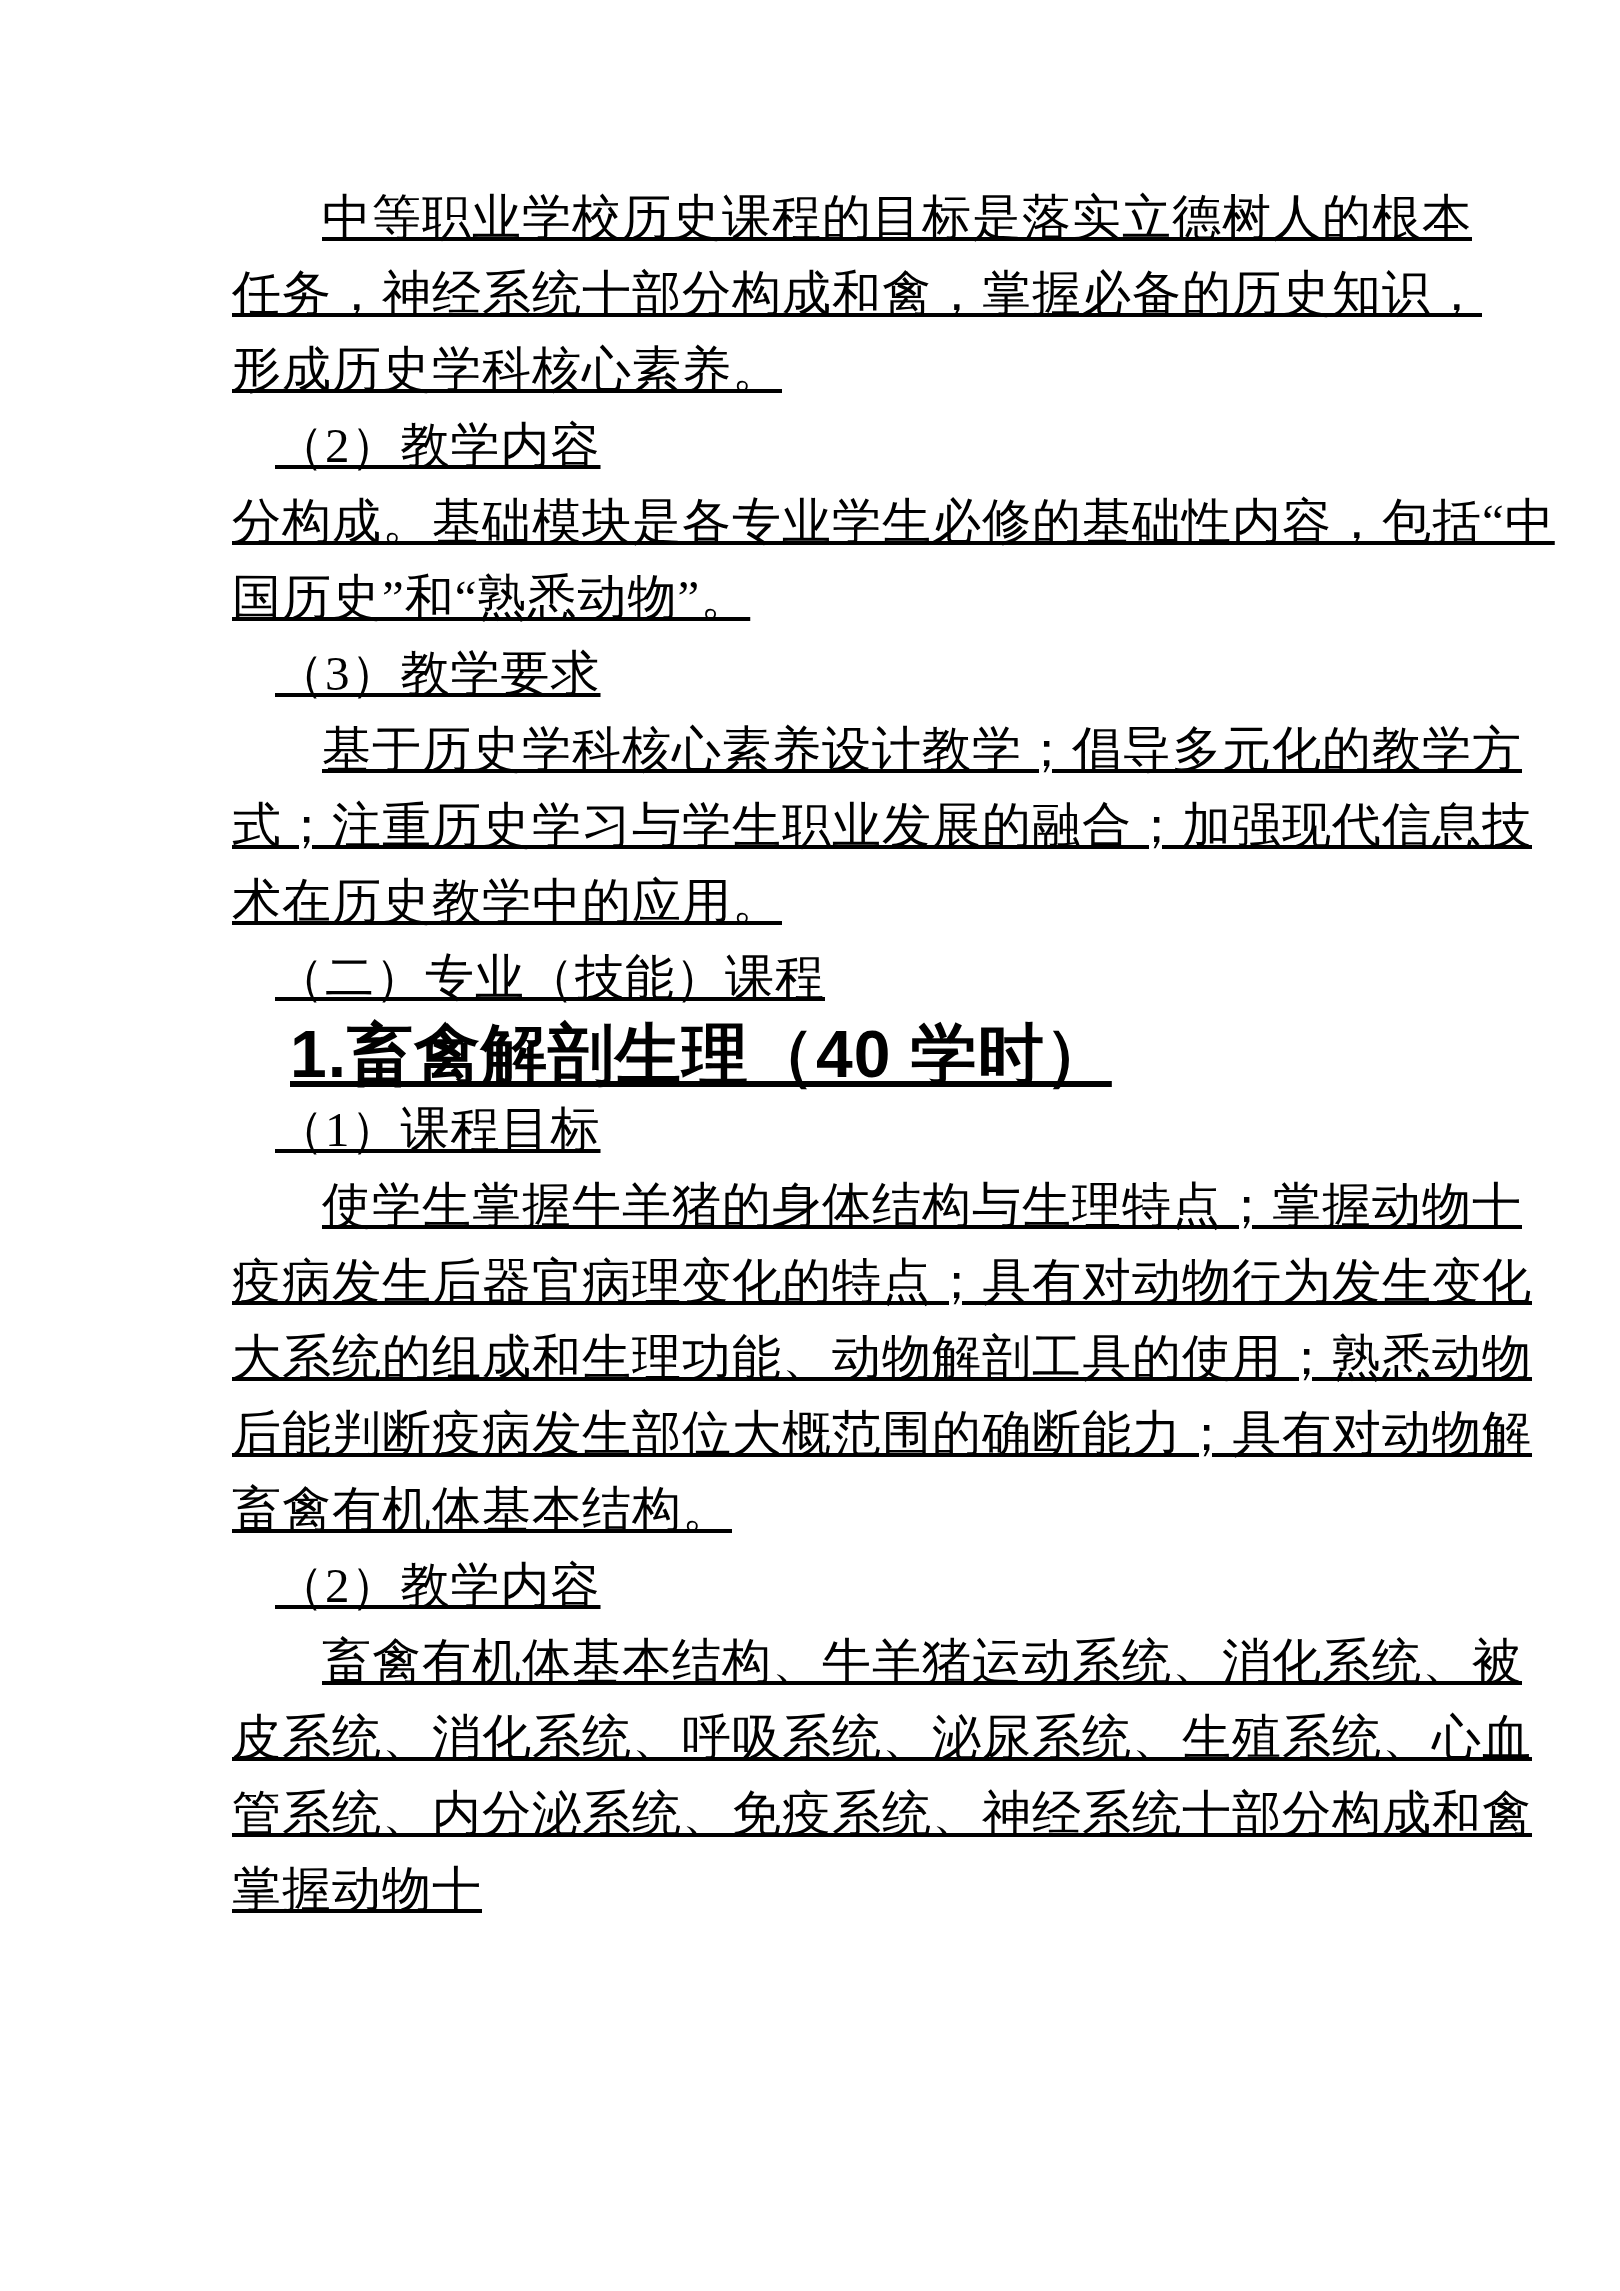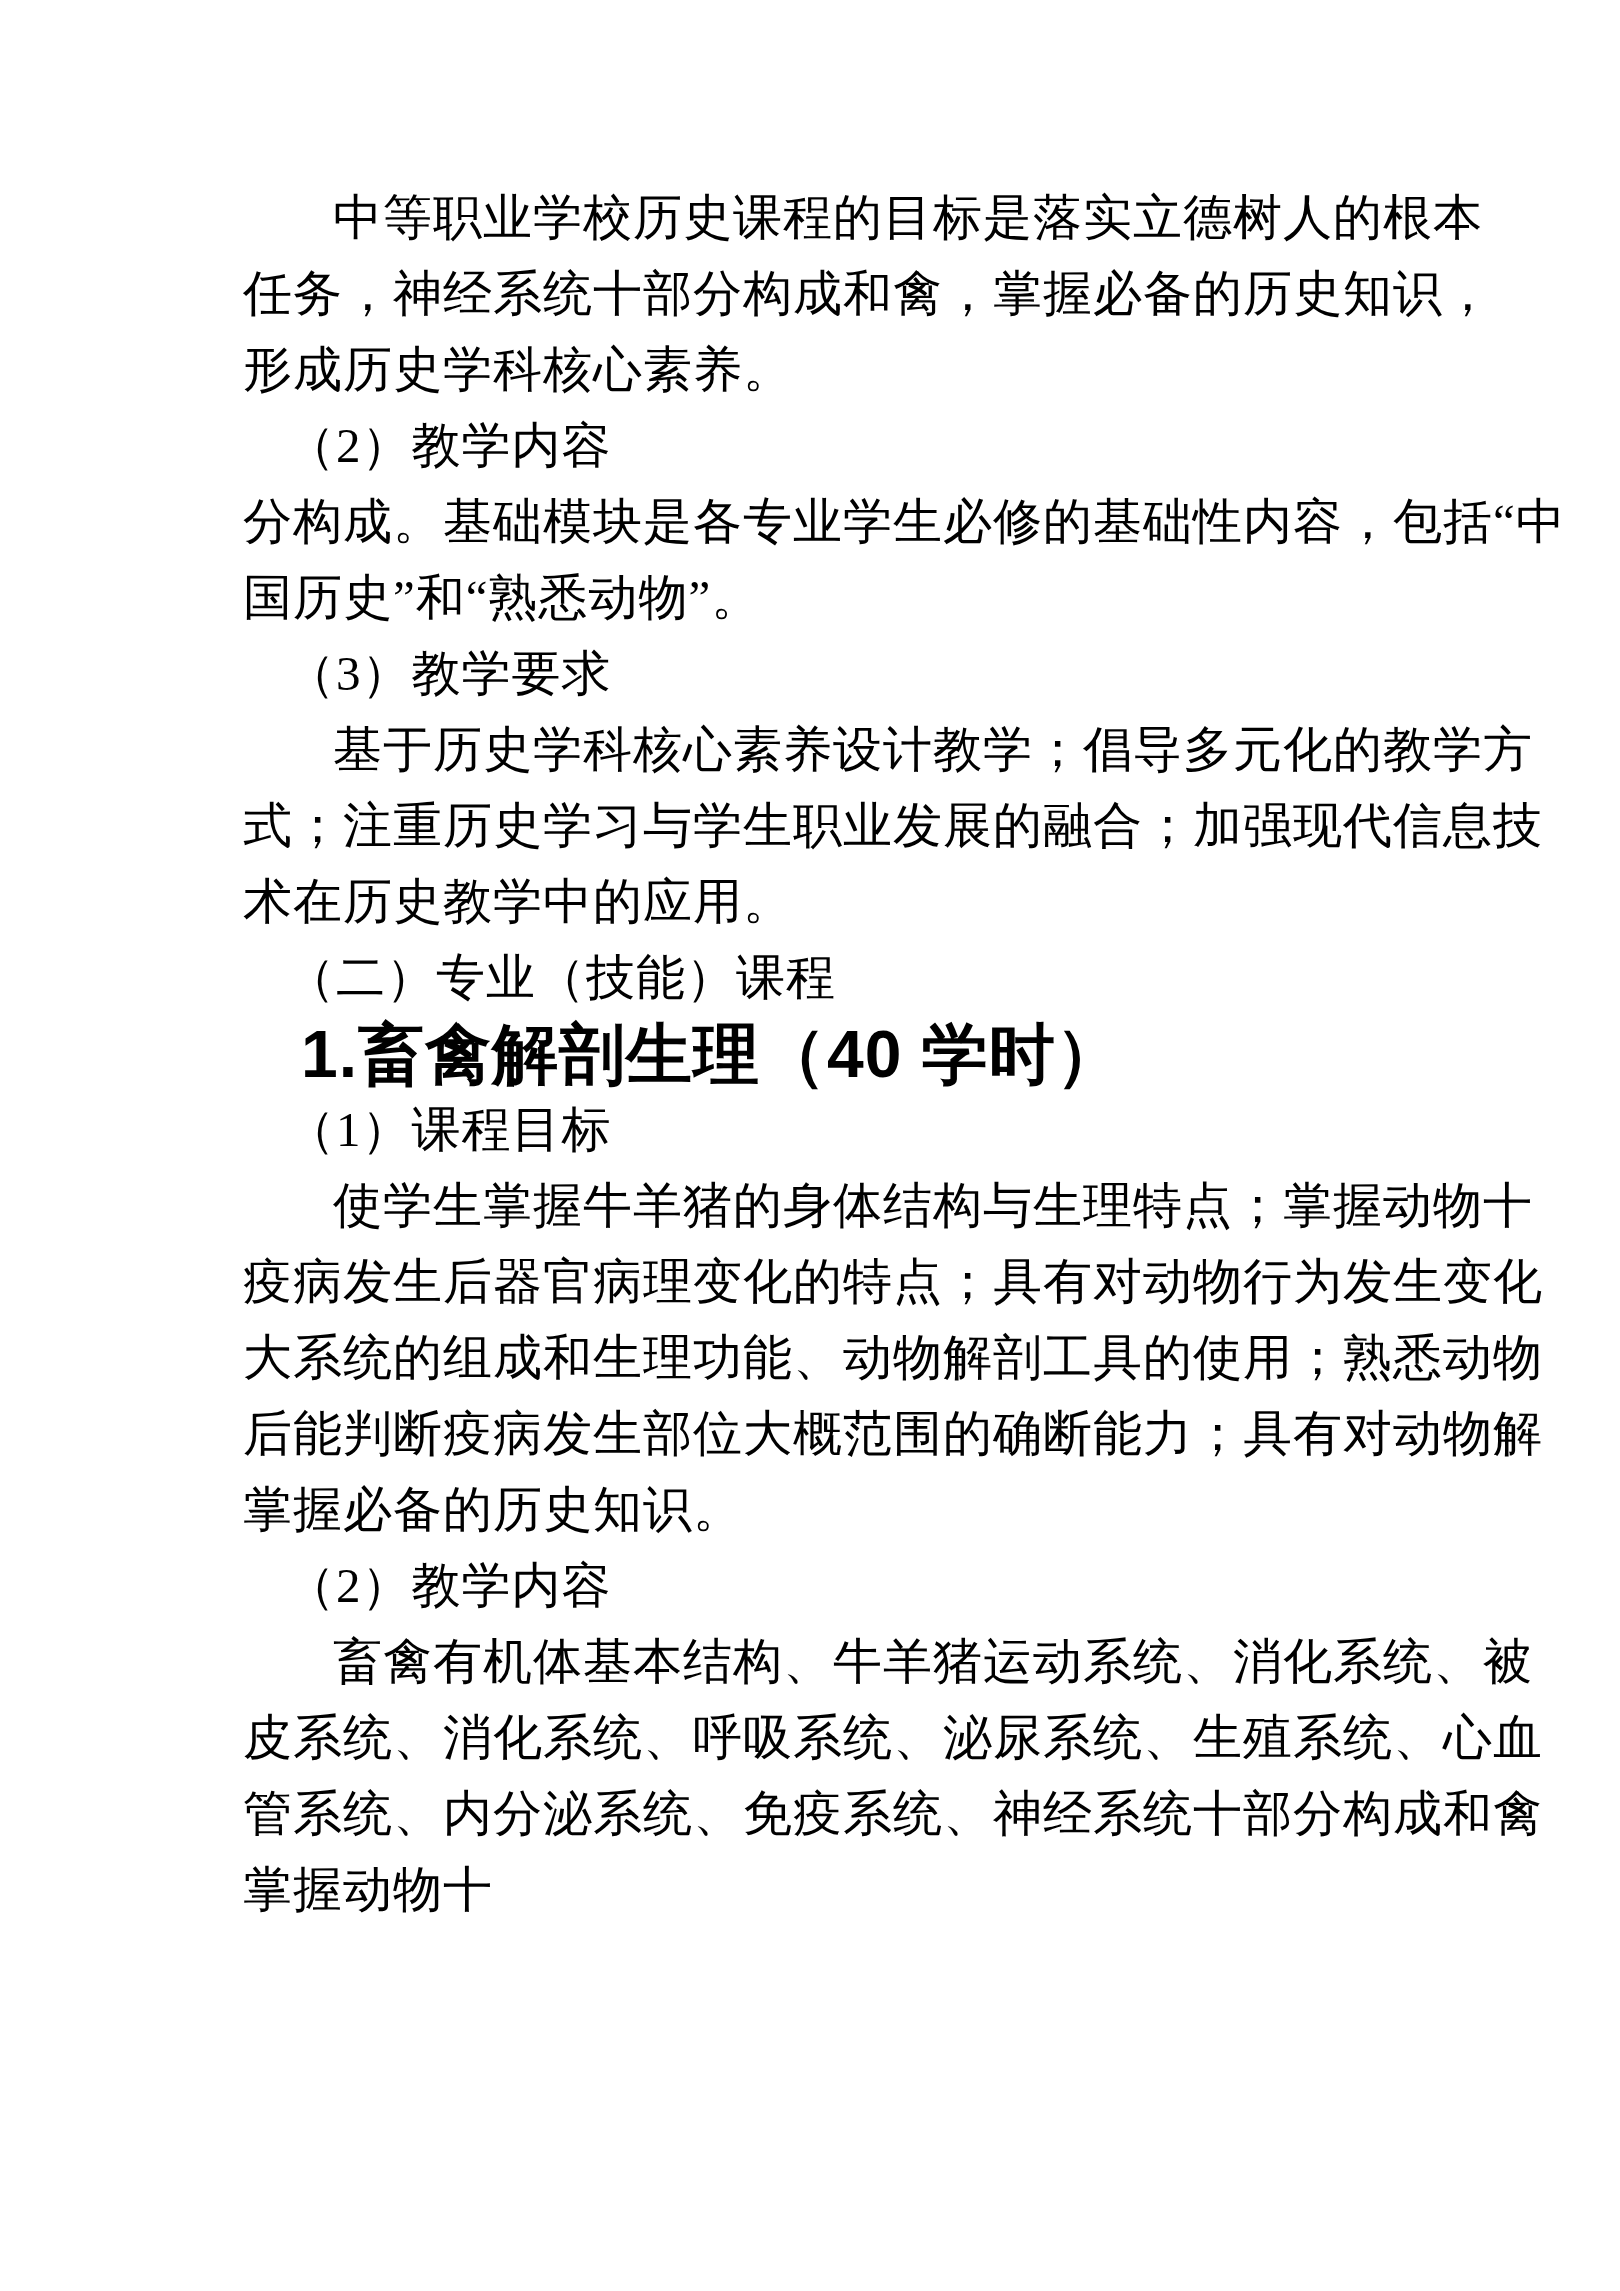--- a/index.html
+++ b/index.html
@@ -12,22 +12,23 @@
     width: 1620px;
     height: 2292px;
     background: #ffffff;
     overflow: hidden;
     font-family: "Liberation Serif", serif;
     color: #000000;
   }
   .text-block {
     position: absolute;
     top: 180px;
-    left: 243px;
+    left: 232px;
     width: 1132px;
+    text-decoration: underline;
   }
   .line {
     height: 76px;
     line-height: 76px;
     font-size: 49px;
     white-space: nowrap;
     letter-spacing: 1px;
     color: #000000;
   }
   
@@ -57,21 +58,21 @@
     <div class="line indent-para">基于历史学科核心素养设计教学；倡导多元化的教学方</div>
     <div class="line">式；注重历史学习与学生职业发展的融合；加强现代信息技</div>
     <div class="line">术在历史教学中的应用。</div>
     <div class="line indent-head">（二）专业（技能）课程</div>
     <div class="line indent-num bold">1.畜禽解剖生理（40 学时）</div>
     <div class="line indent-head">（1）课程目标</div>
     <div class="line indent-para">使学生掌握牛羊猪的身体结构与生理特点；掌握动物十</div>
     <div class="line">疫病发生后器官病理变化的特点；具有对动物行为发生变化</div>
     <div class="line">大系统的组成和生理功能、动物解剖工具的使用；熟悉动物</div>
     <div class="line">后能判断疫病发生部位大概范围的确断能力；具有对动物解</div>
-    <div class="line">掌握必备的历史知识。</div>
+    <div class="line">畜禽有机体基本结构。</div>
     <div class="line indent-head">（2）教学内容</div>
     <div class="line indent-para">畜禽有机体基本结构、牛羊猪运动系统、消化系统、被</div>
     <div class="line">皮系统、消化系统、呼吸系统、泌尿系统、生殖系统、心血</div>
     <div class="line">管系统、内分泌系统、免疫系统、神经系统十部分构成和禽</div>
     <div class="line">掌握动物十</div>
   </div>
 </div>
 
 
 </body></html>

